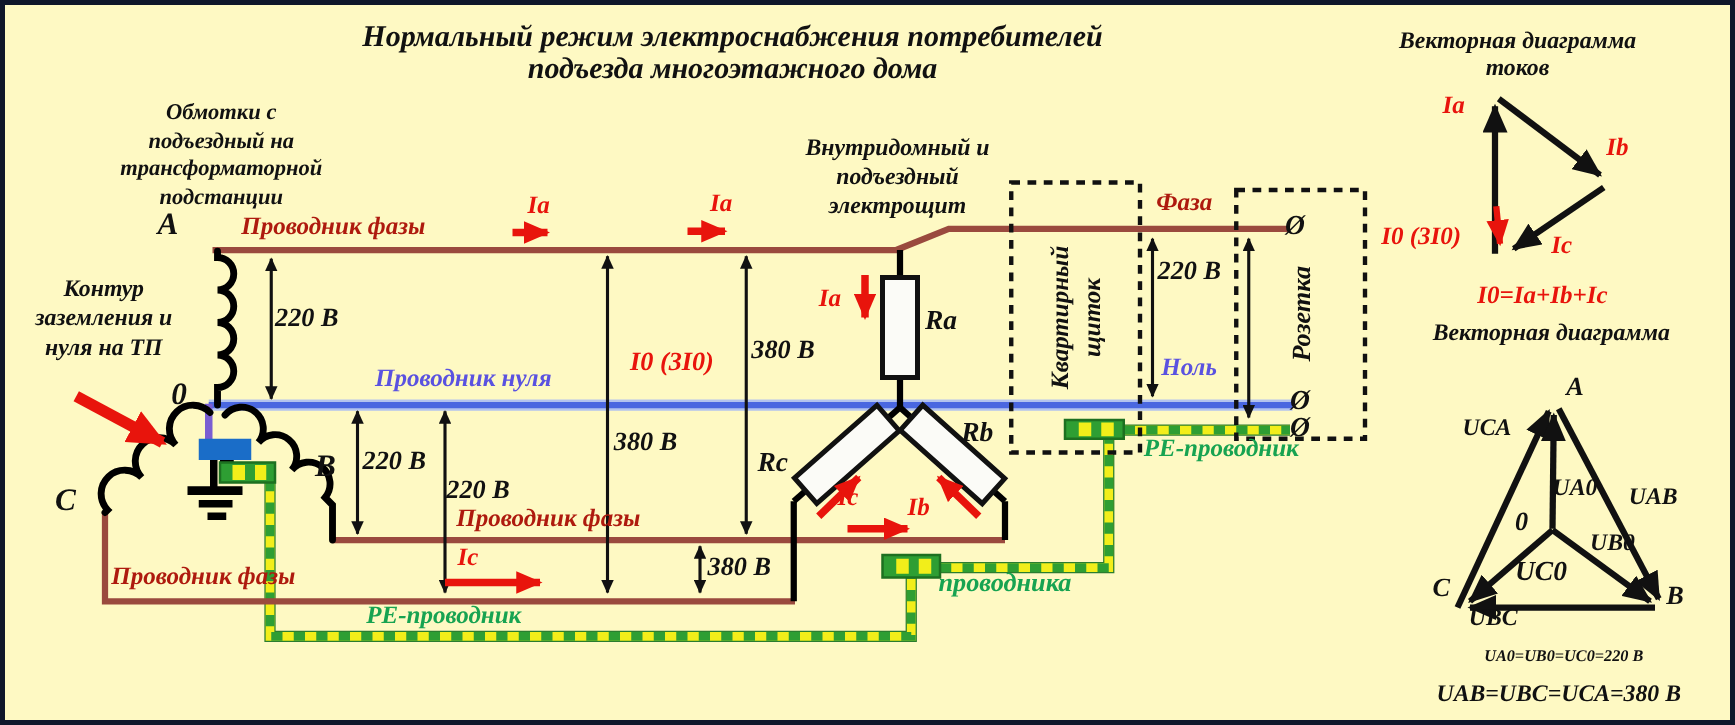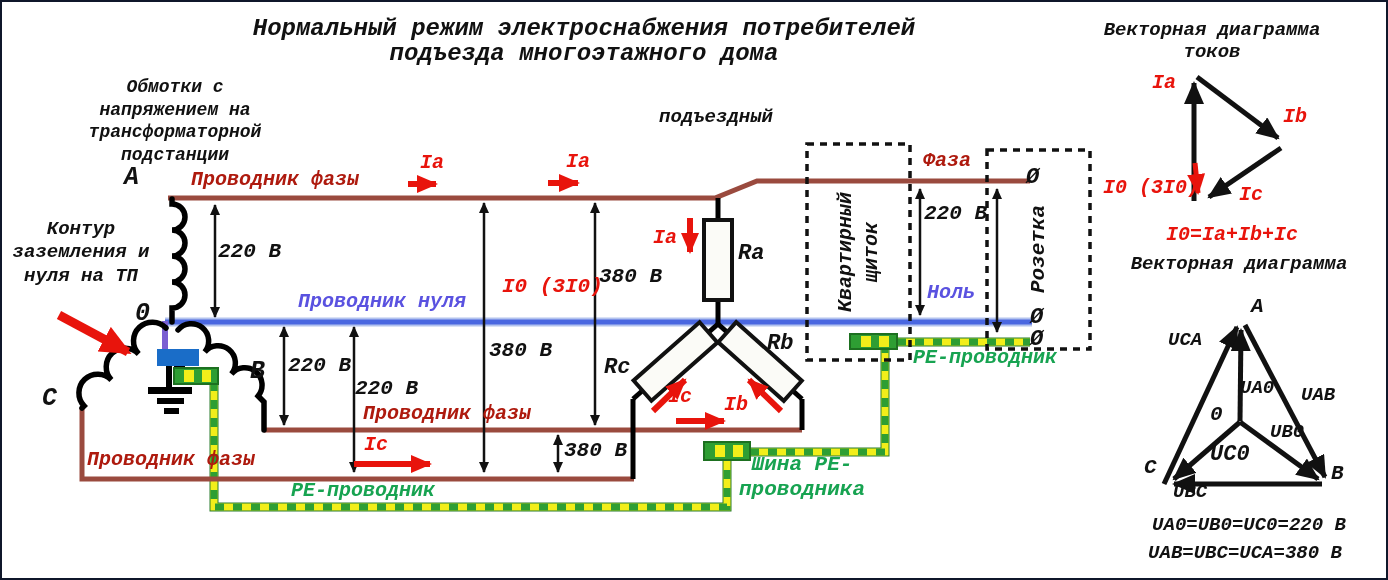--- a/index.html
+++ b/index.html
@@ -1,19 +1,19 @@
 <!DOCTYPE html>
 <html><head>
 <meta charset="utf-8">
 <style>
   html,body{margin:0;padding:0;background:#9aa79e;}
   #canvas{
     position:relative;width:1388px;height:580px;overflow:hidden;
-    background:#ffffff;border:2px solid #0f172a;box-sizing:border-box;
-    font-family:Liberation Mono, monospace;
+    background:#fef9c3;border:4px solid #0f172a;box-sizing:border-box;
+    font-family:Liberation Serif, serif;
   }
   svg{position:absolute;left:0;top:0;}
   .lbl{
     position:absolute;font-weight:bold;font-style:italic;color:#111;
     white-space:nowrap;line-height:1.05;z-index:5;
   }
   .ctr{transform:translateX(-50%);text-align:center;}
   .rotccw{transform:translate(-50%,-50%) rotate(-90deg);text-align:center;}
   .red{color:#e8140c;}
   .dred{color:#ae1a0e;}
@@ -148,21 +148,21 @@
   </g>
 </svg>
 
 <div class="lbl ctr" style="left:582px;top:14px;font-size:24px;">
   <div>Нормальный режим электроснабжения потребителей</div>
   <div>подъезда многоэтажного дома</div>
 </div>
 
 <div class="lbl ctr" style="left:173px;top:74px;font-size:18px;line-height:1.25;">
   <div>Обмотки с</div>
-  <div>напряжением на</div>
+  <div>подъездный на</div>
   <div>трансформаторной</div>
   <div>подстанции</div>
 </div>
 
 <div class="lbl ctr" style="left:79px;top:216px;font-size:19px;line-height:1.23;">
   <div>Контур</div>
   <div>заземления и</div>
   <div>нуля на ТП</div>
 </div>
 
@@ -172,26 +172,27 @@
 <div class="lbl" style="left:40px;top:384px;font-size:25px;">С</div>
 
 <div class="lbl dred" style="left:189px;top:167px;font-size:20px;">Проводник фазы</div>
 <div class="lbl blu" style="left:296px;top:289px;font-size:20px;">Проводник нуля</div>
 <div class="lbl dred" style="left:361px;top:401px;font-size:20px;">Проводник фазы</div>
 <div class="lbl dred" style="left:85px;top:447px;font-size:20px;">Проводник фазы</div>
 <div class="lbl grn" style="left:289px;top:478px;font-size:20px;">PE-проводник</div>
 <div class="lbl grn" style="left:911px;top:345px;font-size:20px;">PE-проводник</div>
 
 <div class="lbl ctr grn" style="left:800px;top:450px;font-size:21px;line-height:1.2;">
-  <div>Шина PE-</div>
   <div>проводника</div>
 </div>
 
 <div class="lbl ctr" style="left:714px;top:104px;font-size:19px;line-height:1.2;">
+  <div>Внутридомный и</div>
   <div>подъездный</div>
+  <div>электрощит</div>
 </div>
 
 <div class="lbl dred" style="left:921px;top:148px;font-size:20px;">Фаза</div>
 <div class="lbl blu" style="left:925px;top:280px;font-size:20px;">Ноль</div>
 
 <div class="lbl rotccw" style="left:857px;top:250px;font-size:20px;line-height:1.3;">
   <div>Квартирный</div>
   <div>щиток</div>
 </div>
 <div class="lbl rotccw" style="left:1037px;top:247px;font-size:21px;">Розетка</div>
@@ -236,16 +237,16 @@
 <div class="lbl" style="left:1249px;top:294px;font-size:21px;">А</div>
 <div class="lbl" style="left:1166px;top:329px;font-size:19px;">UCA</div>
 <div class="lbl" style="left:1238px;top:377px;font-size:19px;">UA0</div>
 <div class="lbl" style="left:1299px;top:384px;font-size:19px;">UAB</div>
 <div class="lbl" style="left:1208px;top:402px;font-size:21px;">0</div>
 <div class="lbl" style="left:1268px;top:421px;font-size:19px;">UB0</div>
 <div class="lbl" style="left:1208px;top:441px;font-size:22px;">UC0</div>
 <div class="lbl" style="left:1142px;top:455px;font-size:21px;">C</div>
 <div class="lbl" style="left:1171px;top:481px;font-size:19px;">UBC</div>
 <div class="lbl" style="left:1329px;top:461px;font-size:21px;">B</div>
-<div class="lbl ctr" style="left:1247px;top:514px;font-size:19px;">UA0=UB0=UC0=220 В</div>
+<div class="lbl ctr" style="left:1247px;top:514px;font-size:13px;">UA0=UB0=UC0=220 В</div>
 <div class="lbl ctr" style="left:1243px;top:542px;font-size:19px;">UAB=UBC=UCA=380 В</div>
 
 </div>
 
 </body></html>

